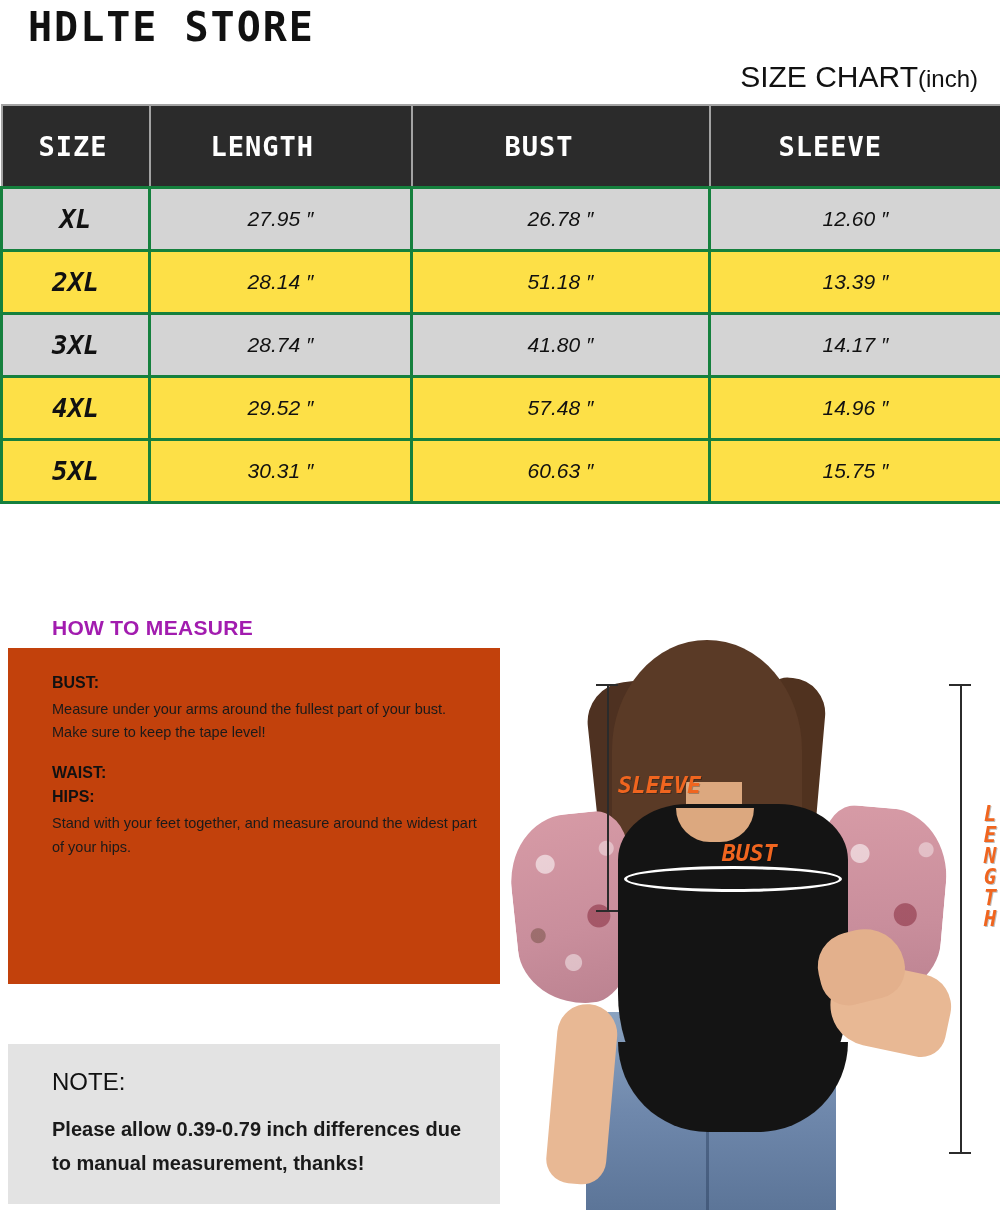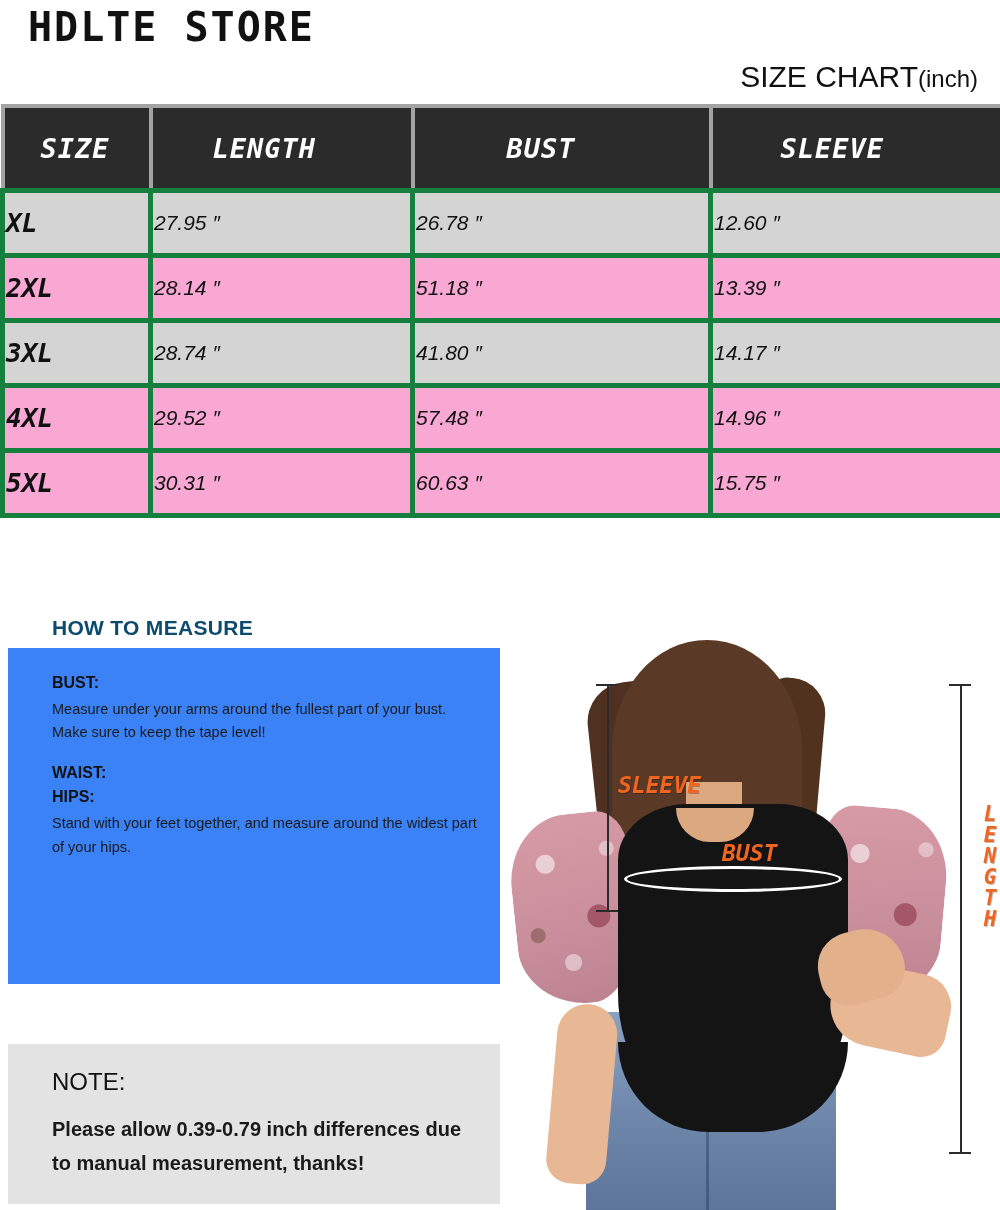--- a/index.html
+++ b/index.html
@@ -41,77 +41,77 @@
   }
 
   
   table.size-table {
     width: 1000px;
     border-collapse: collapse;
     table-layout: fixed;
   }
   table.size-table th,
   table.size-table td {
-    border: 5px solid #15803d;
+    border: 3px solid #15803d;
+    text-align: center;
     height: 58px;
   }
   table.size-table thead th {
     background: #2b2b2b;
     color: #ffffff;
     font-family: "DejaVu Sans Mono", monospace;
     font-weight: bold;
-    font-style: italic;
     font-size: 27px;
     letter-spacing: 1px;
     height: 78px;
-    border: 4px solid #a3a3a3;
+    border: 2px solid #a3a3a3;
   }
   table.size-table thead th.c0 { text-align: left; padding-left: 36px; }
   table.size-table thead th.c1 { text-align: left; padding-left: 60px; }
   table.size-table thead th.c2 { text-align: left; padding-left: 92px; }
   table.size-table thead th.c3 { text-align: left; padding-left: 68px; }
 
   table.size-table td.size-cell {
     font-family: "DejaVu Sans Mono", monospace;
     font-weight: bold;
     font-style: italic;
     font-size: 26px;
     color: #111111;
   }
   table.size-table td.val {
     font-family: "Liberation Sans", sans-serif;
     font-style: italic;
     font-size: 21px;
     color: #111111;
   }
   table.size-table tbody tr.shaded td { background: #d4d4d4; }
-  table.size-table tbody tr.plain td { background: #f9a8d4; }
+  table.size-table tbody tr.plain td { background: #fde047; }
 
   col.c0 { width: 148px; }
   col.c1 { width: 262px; }
   col.c2 { width: 298px; }
   col.c3 { width: 292px; }
 
   
   .htm-title {
     position: absolute;
     left: 52px;
     top: 616px;
     font-size: 21px;
     font-weight: bold;
-    color: #0c4a6e;
+    color: #a21caf;
     letter-spacing: 0.3px;
   }
   .htm-box {
     position: absolute;
     left: 8px;
     top: 648px;
     width: 492px;
     height: 336px;
-    background: #3b82f6;
+    background: #c2410c;
   }
   .htm-inner {
     padding: 26px 22px 0 44px;
   }
   .htm-term {
     font-size: 16px;
     font-weight: bold;
     color: #111111;
     margin: 0 0 6px 0;
   }

